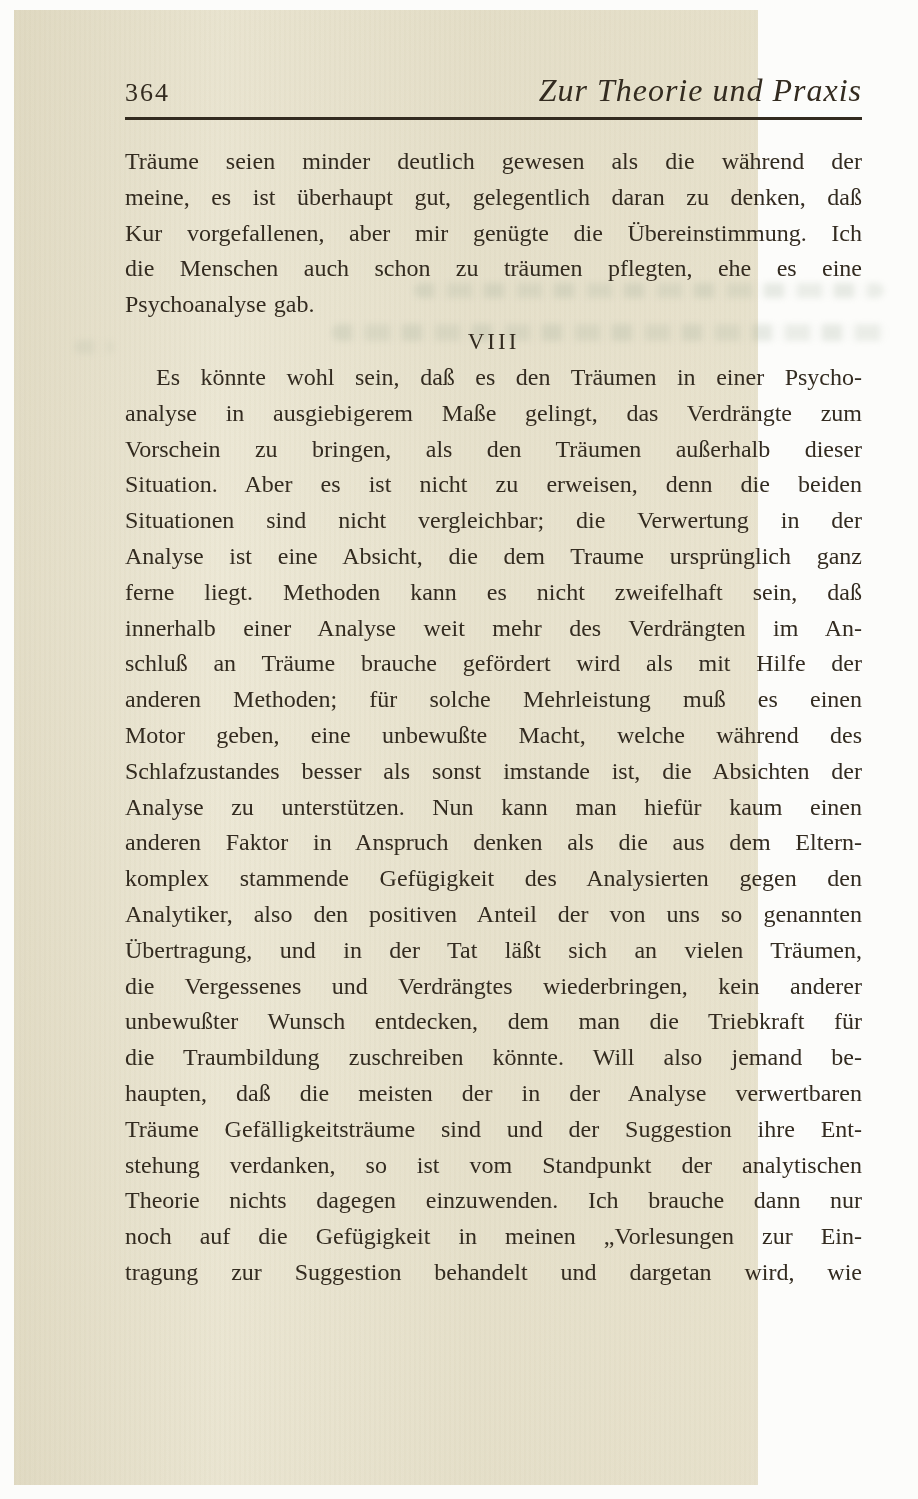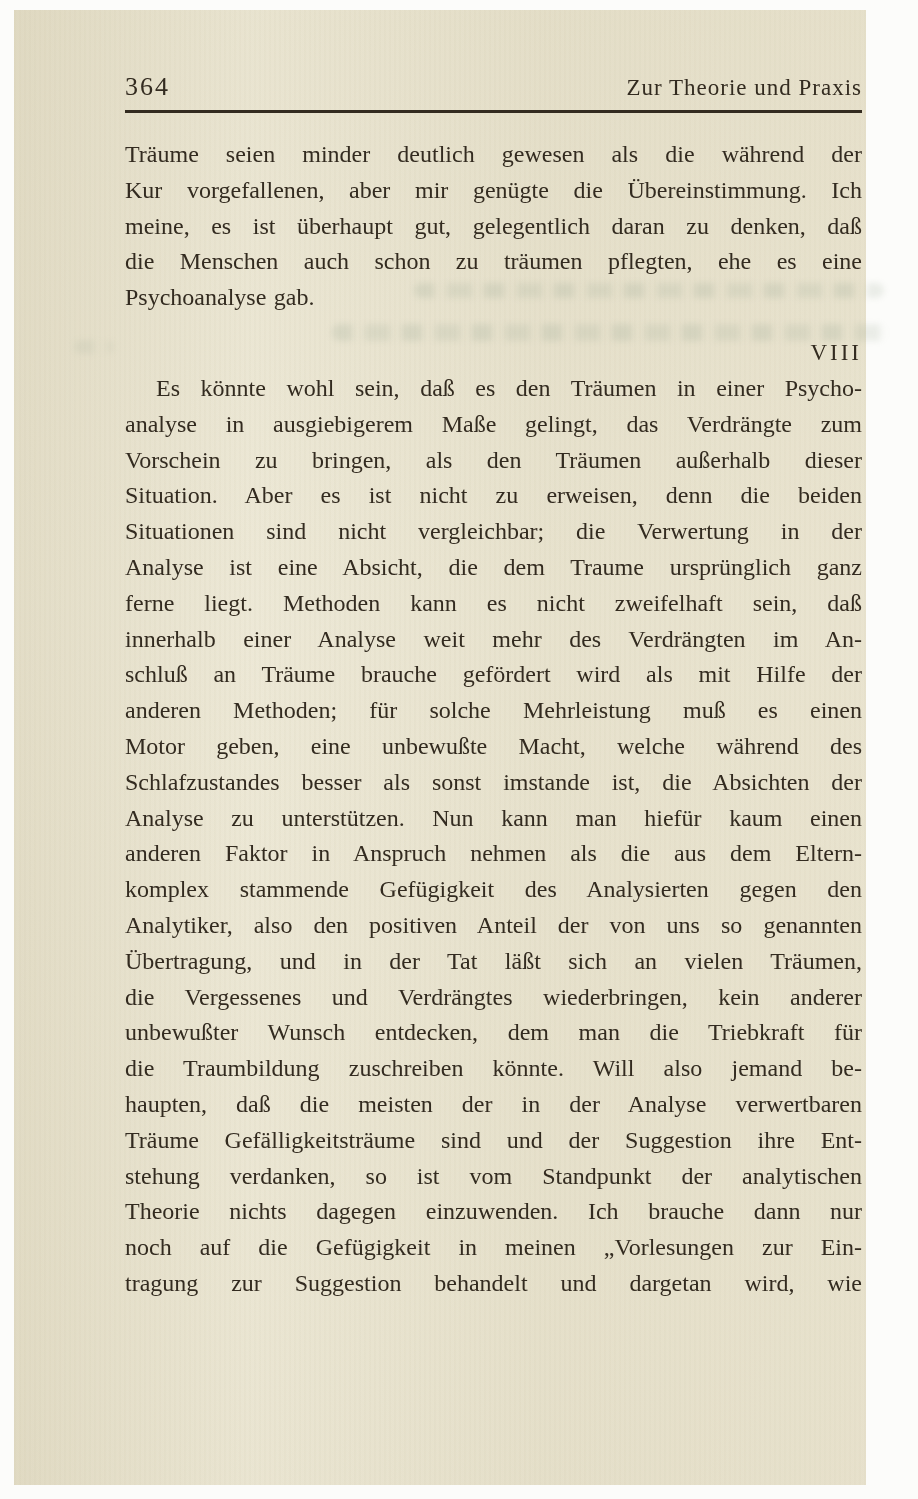--- a/index.html
+++ b/index.html
@@ -12,21 +12,21 @@
   * { margin: 0; padding: 0; box-sizing: border-box; }
   html, body {
     width: 918px; height: 1499px;
     background: var(--scan-border);
     font-family: "Liberation Serif", "DejaVu Serif", serif;
     overflow: hidden;
   }
   .scan-page {
     position: absolute;
     left: 14px; top: 10px;
-    width: 852px; height: 1475px;
+    width: 744px; height: 1475px;
     background-color: var(--paper);
     background-image:
       linear-gradient(90deg, rgba(205,196,166,0.28) 0%, rgba(252,250,240,0.10) 28%, rgba(213,205,176,0.16) 62%, rgba(228,221,198,0.30) 100%),
       linear-gradient(180deg, rgba(214,206,178,0.18) 0%, rgba(252,250,240,0.06) 40%, rgba(219,212,186,0.16) 100%),
       repeating-linear-gradient(90deg, rgba(187,178,146,0.05) 0 2px, rgba(255,255,250,0.04) 2px 5px);
     color: var(--ink);
   }
   .text-block {
     position: absolute;
     left: 111px; top: 62px;
@@ -35,21 +35,22 @@
   .page-header {
     display: flex;
     justify-content: space-between;
     align-items: baseline;
   }
   .page-number {
     font-size: 26px;
     letter-spacing: 2px;
   }
   .running-title {
-    font-size: 23px;
+    font-style: italic;
+    font-size: 32px;
     letter-spacing: 1px;
     margin-left: 48px;
   }
   .header-rule {
     height: 3px;
     background: var(--rule);
     margin-top: 8px;
   }
   .body-text {
     margin-top: 24px;
@@ -58,26 +59,25 @@
     word-spacing: 1.5px;
   }
   .tl {
     text-align: justify;
     text-align-last: justify;
     white-space: normal;
   }
   .tl.last-left { text-align-last: left; }
   .tl.indent { text-indent: 31px; }
   .section-heading {
-    text-align: right;
+    text-align: center;
     font-size: 23px;
     letter-spacing: 3px;
     line-height: 37px;
     font-variant: normal;
-    margin-top: 18px;
   }
   .bleed-artifact {
     position: absolute;
     filter: blur(3px);
     opacity: 0.4;
     border-radius: 8px;
     background: repeating-linear-gradient(90deg,
       rgba(154,168,148,0.55) 0 20px, rgba(154,168,148,0.05) 20px 33px,
       rgba(154,168,148,0.45) 33px 58px, rgba(154,168,148,0.05) 58px 70px);
   }
@@ -100,43 +100,43 @@
       <span class="page-number">364</span>
       <span class="running-title">Zur Theorie und Praxis</span>
     </div>
 
     <div class="header-rule"></div>
 
     <div class="body-text">
 
       <div>
           <div class="tl">Träume seien minder deutlich gewesen als die während der</div>
+          <div class="tl">meine, es ist überhaupt gut, gelegentlich daran zu denken, daß</div>
           <div class="tl">Kur vorgefallenen, aber mir genügte die Übereinstimmung. Ich</div>
-          <div class="tl">meine, es ist überhaupt gut, gelegentlich daran zu denken, daß</div>
           <div class="tl">die Menschen auch schon zu träumen pflegten, ehe es eine</div>
           <div class="tl last-left">Psychoanalyse gab.</div>
         </div>
 
       <div class="section-heading">VIII</div>
 
       <div>
           <div class="tl indent">Es könnte wohl sein, daß es den Träumen in einer Psycho-</div>
           <div class="tl">analyse in ausgiebigerem Maße gelingt, das Verdrängte zum</div>
           <div class="tl">Vorschein zu bringen, als den Träumen außerhalb dieser</div>
           <div class="tl">Situation. Aber es ist nicht zu erweisen, denn die beiden</div>
           <div class="tl">Situationen sind nicht vergleichbar; die Verwertung in der</div>
           <div class="tl">Analyse ist eine Absicht, die dem Traume ursprünglich ganz</div>
           <div class="tl">ferne liegt. Methoden kann es nicht zweifelhaft sein, daß</div>
           <div class="tl">innerhalb einer Analyse weit mehr des Verdrängten im An-</div>
           <div class="tl">schluß an Träume brauche gefördert wird als mit Hilfe der</div>
           <div class="tl">anderen Methoden; für solche Mehrleistung muß es einen</div>
           <div class="tl">Motor geben, eine unbewußte Macht, welche während des</div>
           <div class="tl">Schlafzustandes besser als sonst imstande ist, die Absichten der</div>
           <div class="tl">Analyse zu unterstützen. Nun kann man hiefür kaum einen</div>
-          <div class="tl">anderen Faktor in Anspruch nehmen als die aus dem Eltern-</div>
+          <div class="tl">anderen Faktor in Anspruch denken als die aus dem Eltern-</div>
           <div class="tl">komplex stammende Gefügigkeit des Analysierten gegen den</div>
           <div class="tl">Analytiker, also den positiven Anteil der von uns so genannten</div>
           <div class="tl">Übertragung, und in der Tat läßt sich an vielen Träumen,</div>
           <div class="tl">die Vergessenes und Verdrängtes wiederbringen, kein anderer</div>
           <div class="tl">unbewußter Wunsch entdecken, dem man die Triebkraft für</div>
           <div class="tl">die Traumbildung zuschreiben könnte. Will also jemand be-</div>
           <div class="tl">haupten, daß die meisten der in der Analyse verwertbaren</div>
           <div class="tl">Träume Gefälligkeitsträume sind und der Suggestion ihre Ent-</div>
           <div class="tl">stehung verdanken, so ist vom Standpunkt der analytischen</div>
           <div class="tl">Theorie nichts dagegen einzuwenden. Ich brauche dann nur</div>

